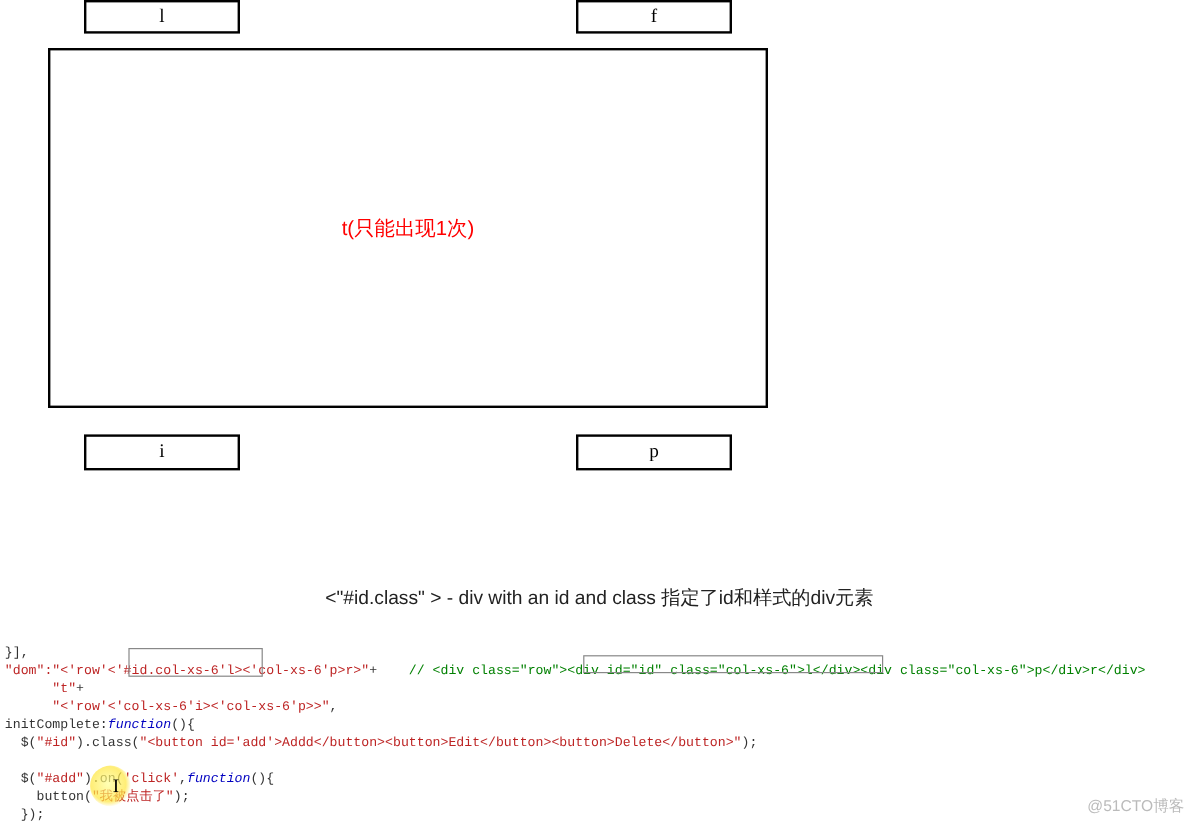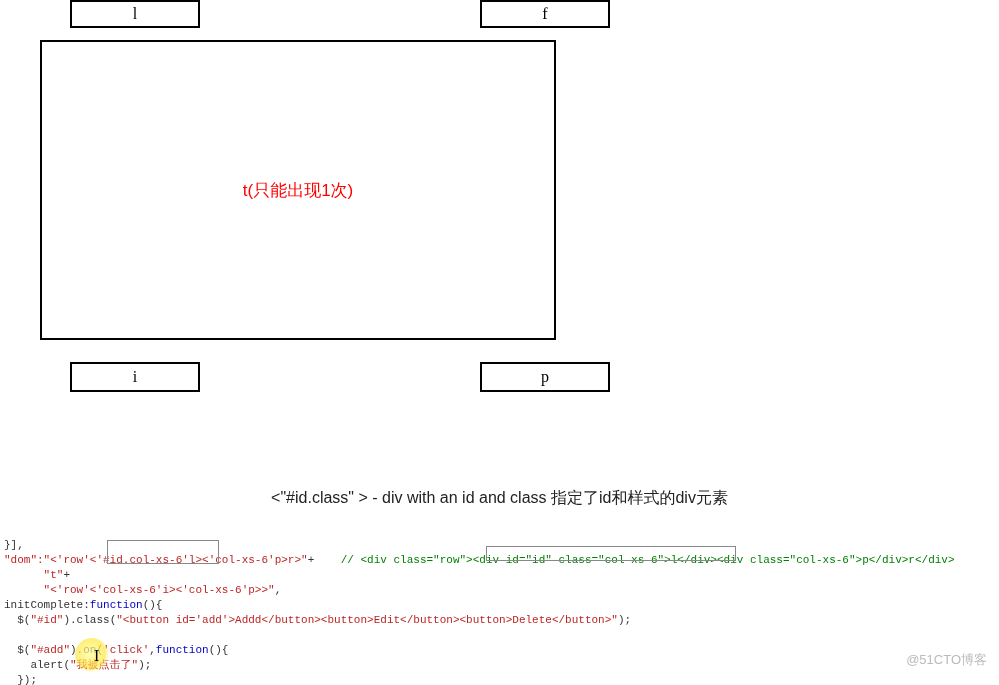--- a/index.html
+++ b/index.html
@@ -23,21 +23,21 @@
     border: 2px solid #000;
     background: #fff;
     display: flex;
     align-items: center;
     justify-content: center;
     font-size: 16px;
     font-family: "Times New Roman", serif;
   }
   .box-l { left: 40px;  top: 0;   width: 130px; height: 28px; }
   .box-f { left: 450px; top: 0;   width: 130px; height: 28px; }
-  .box-t { left: 10px;  top: 40px; width: 516px; height: 300px; font-family:"Microsoft YaHei", Arial, sans-serif; color: #ff0000; font-size: 17px; }
+  .box-t { left: 10px;  top: 40px; width: 600px; height: 300px; font-family:"Microsoft YaHei", Arial, sans-serif; color: #ff0000; font-size: 17px; }
   .box-i { left: 40px;  top: 362px; width: 130px; height: 30px; }
   .box-p { left: 450px; top: 362px; width: 130px; height: 30px; }
   .caption {
     position: absolute;
     left: 0; right: 0; top: 488px;
     text-align: center;
     font-size: 16px;
     color: #222;
   }
   .code {
@@ -45,21 +45,21 @@
     left: 4px;
     top: 538px;
     font-family: Consolas, "Courier New", monospace;
     font-size: 11px;
     line-height: 15px;
     white-space: pre;
     color: #333;
   }
   .comment { color: #008000; }
   .string  { color: #bd2424; }
-  .keyword { color: #0000c0; }
+  .keyword { color: #0000c0; font-style: italic; }
   .hlbox {
     position: absolute;
     border: 1px solid #888;
     pointer-events: none;
   }
   .hl1 { left: 107px; top: 540px; width: 112px; height: 24px; }
   .hl2 { left: 486px; top: 546px; width: 250px; height: 15px; }
   .yellow-dot {
     position: absolute;
     left: 75px; top: 638px;
@@ -72,21 +72,21 @@
     position: absolute;
     left: 94px; top: 647px;
     font-size: 16px;
     font-family: serif;
     color: #000;
     pointer-events: none;
   }
   .watermark {
     position: absolute;
     right: 12px;
-    bottom: 16px;
+    bottom: 4px;
     color: #bbb;
     font-size: 13px;
   }
 </style>
 </head>
 <body>
 
 <div class="diagram">
   <div class="box box-l">l</div>
   <div class="box box-f">f</div>
@@ -98,21 +98,21 @@
 <div class="caption">&lt;"#id.class" &gt; - div with an id and class 指定了id和样式的div元素</div>
 
 <div class="code"><span>}],</span>
 <span class="string">"dom":</span><span class="string">"&lt;'row'&lt;'#id.col-xs-6'l&gt;&lt;'col-xs-6'p&gt;r&gt;"</span><span>+</span>    <span class="comment">// &lt;div class="row"&gt;&lt;div id="id" class="col-xs-6"&gt;l&lt;/div&gt;&lt;div class="col-xs-6"&gt;p&lt;/div&gt;r&lt;/div&gt;</span>
       <span class="string">"t"</span><span>+</span>
       <span class="string">"&lt;'row'&lt;'col-xs-6'i&gt;&lt;'col-xs-6'p&gt;&gt;"</span><span>,</span>
 <span>initComplete:</span><span class="keyword">function</span><span>(){</span>
 <span>  $(</span><span class="string">"#id"</span><span>).class(</span><span class="string">"&lt;button id='add'&gt;Addd&lt;/button&gt;&lt;button&gt;Edit&lt;/button&gt;&lt;button&gt;Delete&lt;/button&gt;"</span><span>);</span>
 <span></span>
 <span>  $(</span><span class="string">"#add"</span><span>).on(</span><span class="string">'click'</span><span>,</span><span class="keyword">function</span><span>(){</span>
-<span>    alert(</span><span class="string">"我被点击了"</span><span>);</span>
+<span>    button(</span><span class="string">"我被点击了"</span><span>);</span>
 <span>  });</span>
 </div>
 
 <div class="hlbox hl1"></div>
 <div class="hlbox hl2"></div>
 <div class="yellow-dot"></div>
 <div class="cursor">I</div>
 
 <div class="watermark">@51CTO博客</div>
 

